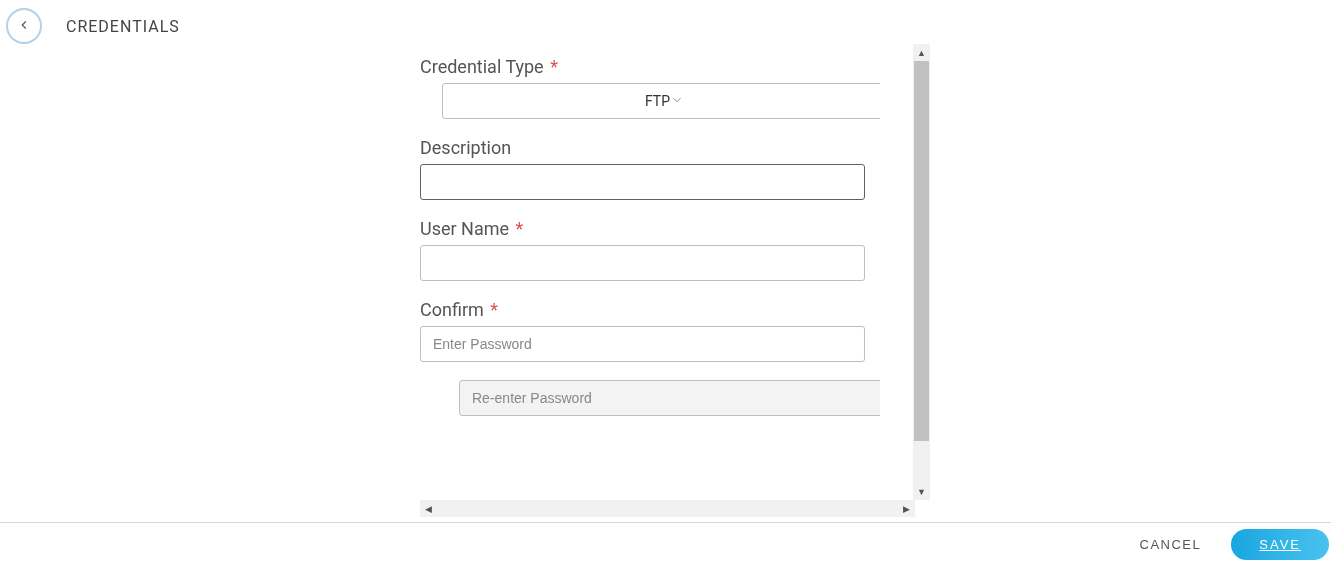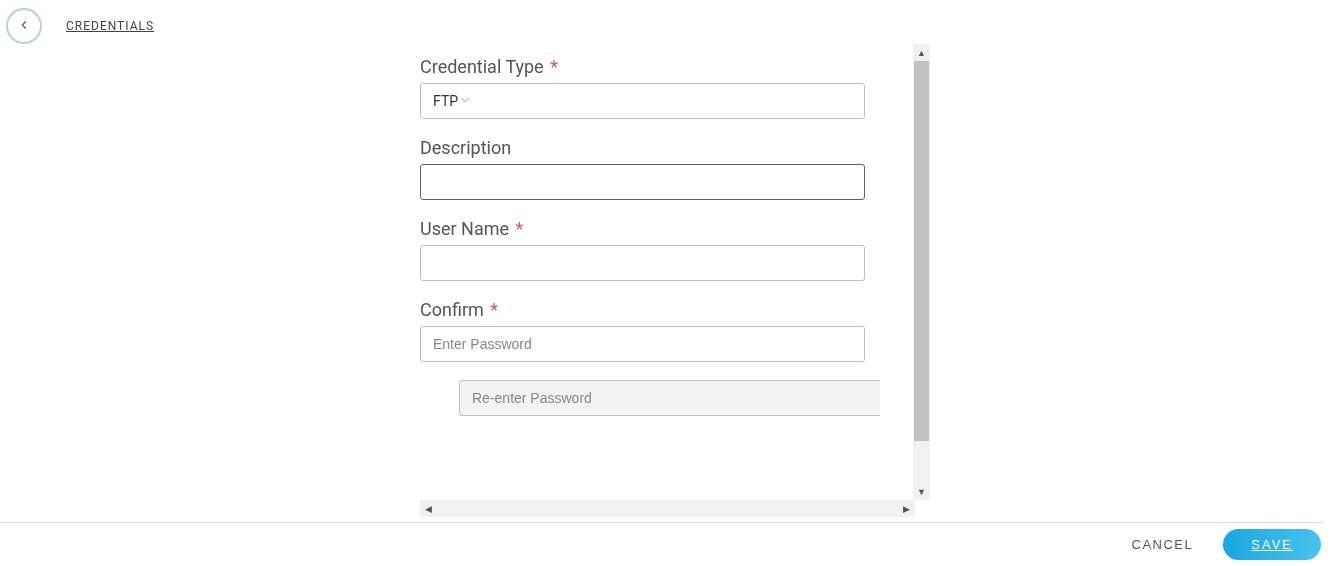--- a/index.html
+++ b/index.html
@@ -33,25 +33,24 @@
       cursor: pointer;
     }
     .back-btn svg {
       width: 14px;
       height: 14px;
       stroke: #555;
       stroke-width: 2;
       fill: none;
     }
     .page-title {
-      font-size: 12px;
+      font-size: 16px;
       letter-spacing: 1px;
       color: #444;
       font-weight: 400;
-      text-decoration: underline;
     }
     .content-wrapper {
       position: absolute;
       top: 44px;
       left: 420px;
       width: 500px;
       height: 456px;
     }
     .form-area {
       width: 460px;
@@ -135,22 +134,23 @@
       border: 1px solid #bfbfbf;
       border-radius: 3px;
       padding: 0 12px;
       font-size: 14px;
       color: #333;
       background: #fff;
     }
     .select-wrap {
       display: flex;
       align-items: center;
-      justify-content: flex-start;
-      cursor: pointer;
+      justify-content: center;
+      cursor: pointer;
+      margin-left: 22px;
     }
     .select-value {
       font-size: 14px;
       color: #333;
     }
     .select-chevron svg {
       width: 14px;
       height: 14px;
       stroke: #888;
       stroke-width: 1.6;
@@ -163,21 +163,21 @@
       background: #f3f3f3;
       margin-left: 39px;
     }
     .password-input::placeholder, .text-input::placeholder {
       color: #888;
     }
     .footer {
       position: absolute;
       bottom: 0;
       left: 0;
-      right: 12px;
+      right: 4px;
       height: 44px;
       border-top: 1px solid #d8d8d8;
       display: flex;
       align-items: center;
       justify-content: flex-end;
       padding-right: 2px;
       gap: 30px;
     }
     .cancel-btn {
       background: none;

